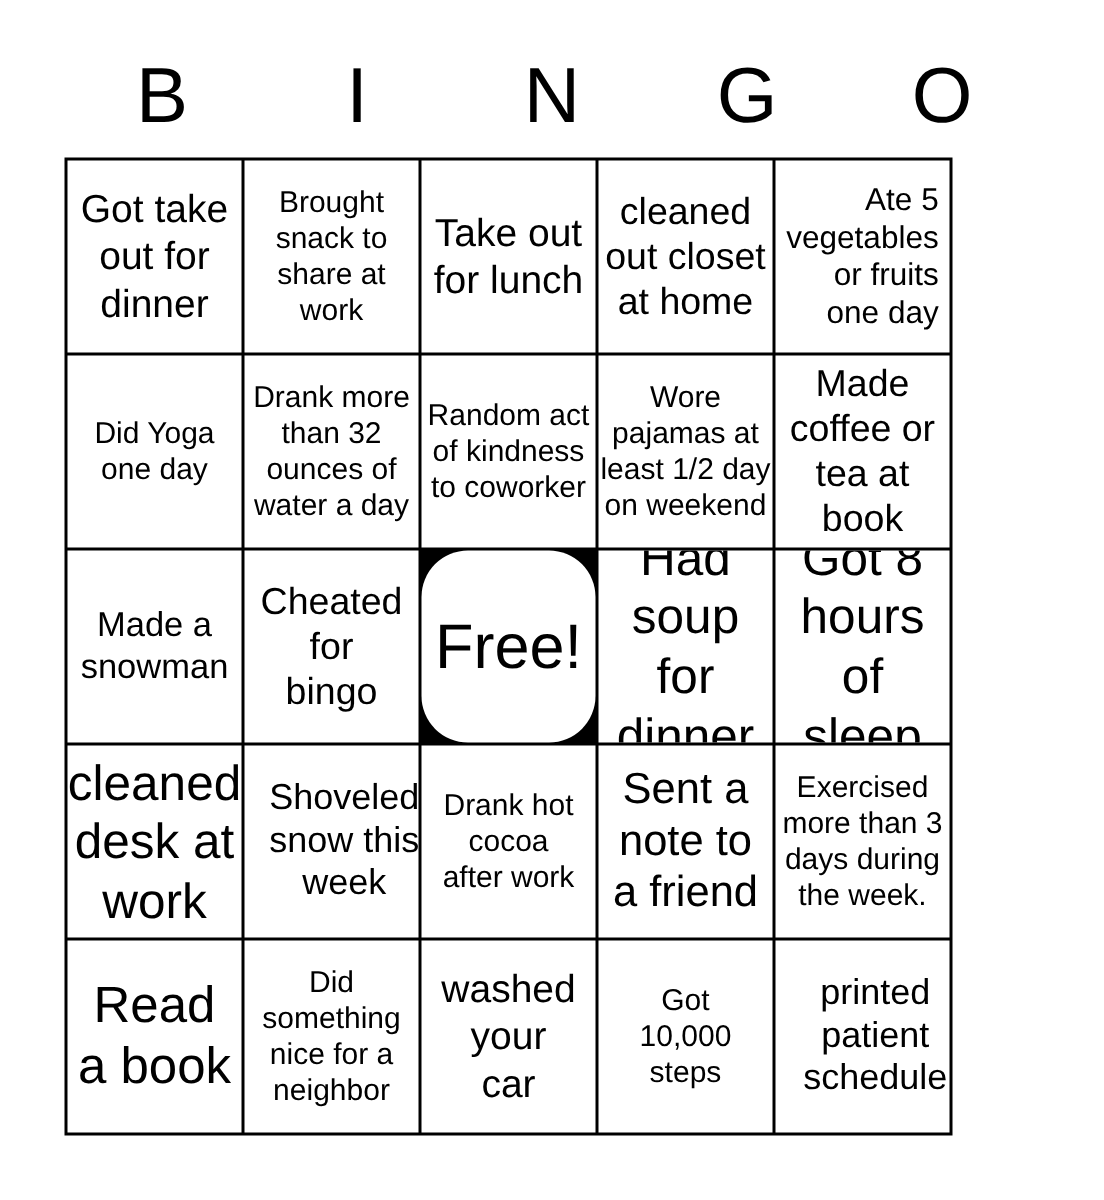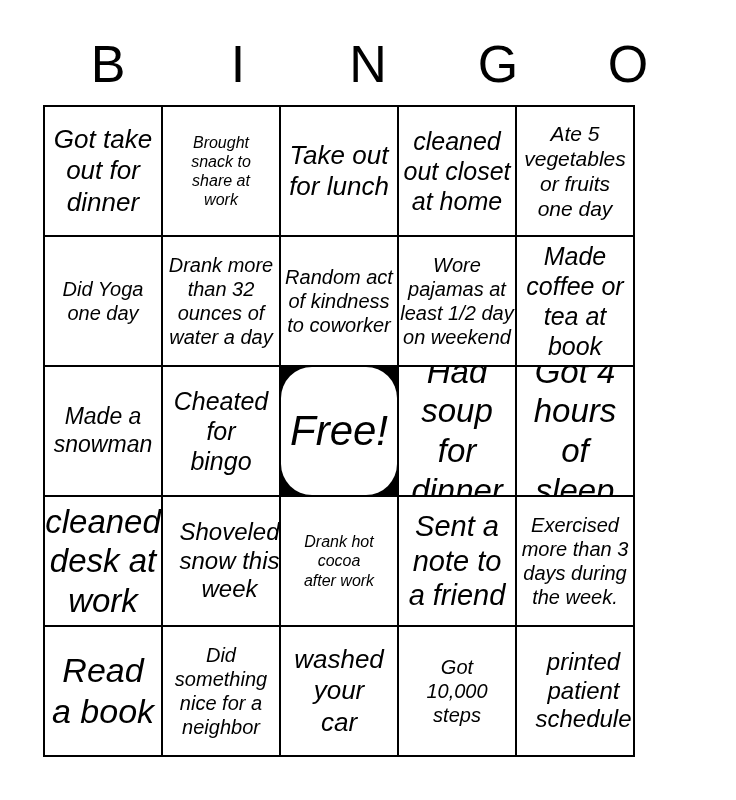--- a/index.html
+++ b/index.html
@@ -35,36 +35,35 @@
     top: 105px;
     width: 592px;
     height: 652px;
     box-sizing: border-box;
     background: #000000;
     padding: 2px;
     display: grid;
     grid-template-columns: repeat(5, 1fr);
     grid-template-rows: repeat(5, 1fr);
     gap: 2px;
-    font-style: italic;
   }
   .cell {
     background: #ffffff;
     display: flex;
     align-items: center;
     justify-content: center;
     text-align: center;
     white-space: pre-line;
     line-height: 1.2;
     padding: 1px;
     overflow: hidden;
   }
   .fs20 { font-size: 20px; }
-  .fs21 { font-size: 21px; }
-  .fs22 { font-size: 16px; }
+  .fs21 { font-size: 21px; text-align: right; }
+  .fs22 { font-size: 20px; }
   .fs23 { font-size: 23px; }
   .fs24 { font-size: 24px; padding-left: 18px; }
   .fs25 { font-size: 25px; }
   .fs26 { font-size: 26px; }
   .fs27 { font-size: 33px; }
   .fs28 { font-size: 20px; }
   .fs29 { font-size: 29px; }
   .fs34 { font-size: 34px; }
   .fs42 { font-size: 42px; border-radius: 31px; }
 </style>
@@ -118,21 +117,21 @@
 
   <div class="cell fs23">Made a
 snowman</div>
   <div class="cell fs25">Cheated
 for
 bingo</div>
   <div class="cell fs42">Free!</div>
   <div class="cell fs27">Had
 soup for
 dinner</div>
-  <div class="cell fs27">Got 4
+  <div class="cell fs27">Got 8
 hours of
 sleep</div>
 
   <div class="cell fs27">cleaned
 desk at
 work</div>
   <div class="cell fs24">Shoveled
 snow this
 week</div>
   <div class="cell fs22">Drank hot

